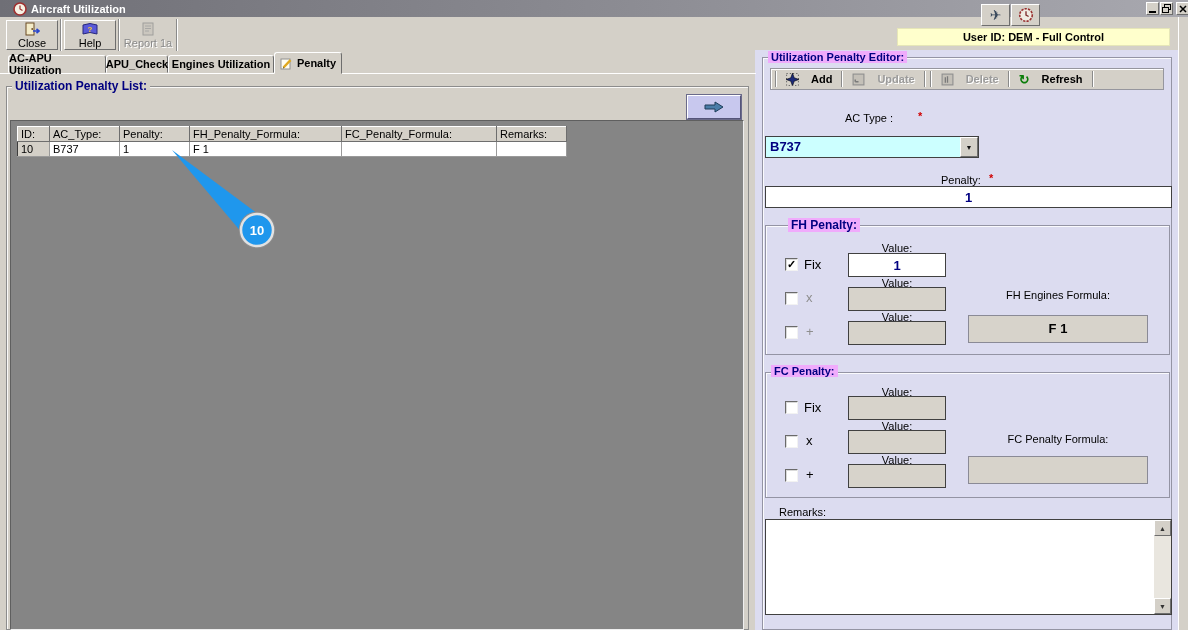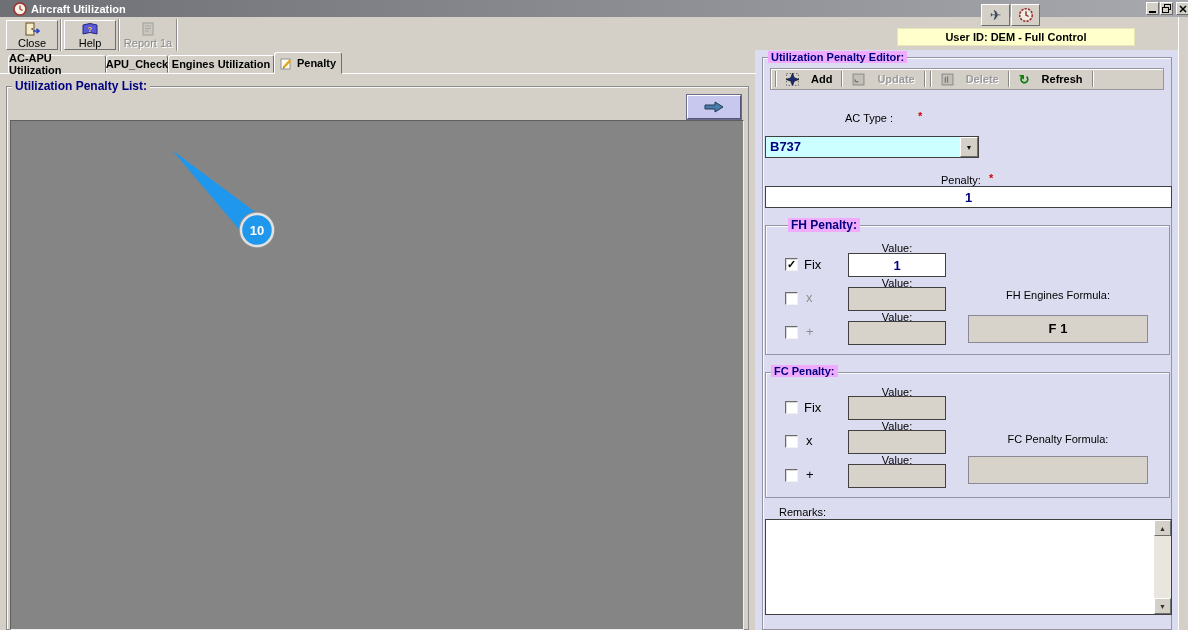--- a/index.html
+++ b/index.html
@@ -21,21 +21,21 @@
     border:1px solid; border-color:#fff #6e6e6e #6e6e6e #fff; display:flex; align-items:center; justify-content:center; }
   .plane { font-size:14px; color:#39495c; }
 
   
   .bigbtn { position:absolute; top:20px; width:52px; height:30px; display:flex; flex-direction:column;
     align-items:center; justify-content:center; gap:1px; background:#d4d0c8; }
   .bigbtn.en { border:1px solid; border-color:#fff #6e6e6e #6e6e6e #fff; }
   .bigbtn.dis { color:#8a8a8a; text-shadow:1px 1px 0 #ffffff; }
   .vsep { position:absolute; top:19px; height:32px; width:2px; border-left:1px solid #8a8a8a; border-right:1px solid #fff; }
 
-  .userbar { position:absolute; left:897px; top:28px; width:238px; height:18px; background:#ffffcc;
+  .userbar { position:absolute; left:897px; top:28px; width:273px; height:18px; background:#ffffcc;
     border:1px solid #e6e6b8; font-weight:bold; text-align:center; line-height:16px; }
 
   
   .tab { position:absolute; top:55px; height:18px; background:#d4d0c8; font-weight:bold;
     border:1px solid; border-color:#fff #6e6e6e transparent #fff; border-radius:3px 3px 0 0;
     display:flex; align-items:center; justify-content:center; gap:4px; z-index:2; }
   .tab.active { top:52px; height:22px; z-index:4; border-bottom:1px solid #d4d0c8; }
   .tabline { position:absolute; left:0; top:73px; width:756px; border-top:1px solid #fff; z-index:1; }
 
   
@@ -188,20 +188,40 @@
   <div class="gbox" style="left:6px;top:86px;width:743px;height:544px;border-color:#8c8c8c"></div>
   <div class="legend gray" style="left:12px;top:79px">Utilization Penalty List:</div>
 
   <div class="movebtn">
     <svg width="22" height="12" viewBox="0 0 22 12">
       <path d="M2 4 H12 V1 L20 6 L12 11 V8 H2 Z" fill="#4a7da8" stroke="#1e3c58"></path>
     </svg>
   </div>
 
   <div class="listarea"></div>
+  <table class="ptable">
+    <tbody>
+        <tr>
+      <th style="width:32px">ID:</th>
+      <th style="width:70px">AC_Type:</th>
+      <th style="width:70px">Penalty:</th>
+      <th style="width:152px">FH_Penalty_Formula:</th>
+      <th style="width:155px">FC_Penalty_Formula:</th>
+      <th style="width:70px">Remarks:</th>
+    </tr>
+    <tr>
+      <td class="idcell">10</td>
+      <td>B737</td>
+      <td>1</td>
+      <td>F 1</td>
+      <td></td>
+      <td></td>
+    </tr>
+  </tbody>
+    </table>
 
   <svg class="callout" width="734" height="510" viewBox="0 0 734 510">
     <polygon points="162,30 256,100 238,120" fill="#1f97ed"></polygon>
     <circle cx="247" cy="110" r="17.5" fill="none" stroke="#8f8f8f" stroke-width="1.5"></circle>
     <circle cx="247" cy="110" r="16" fill="#1f97ed" stroke="#e2e2e2" stroke-width="2.5"></circle>
     <text x="247" y="115" text-anchor="middle" font-size="13" font-weight="bold" fill="#ffffff" font-family="Liberation Sans, sans-serif">10</text>
   </svg>
 
   <div class="panel"></div>
   <div class="winedge"></div>

